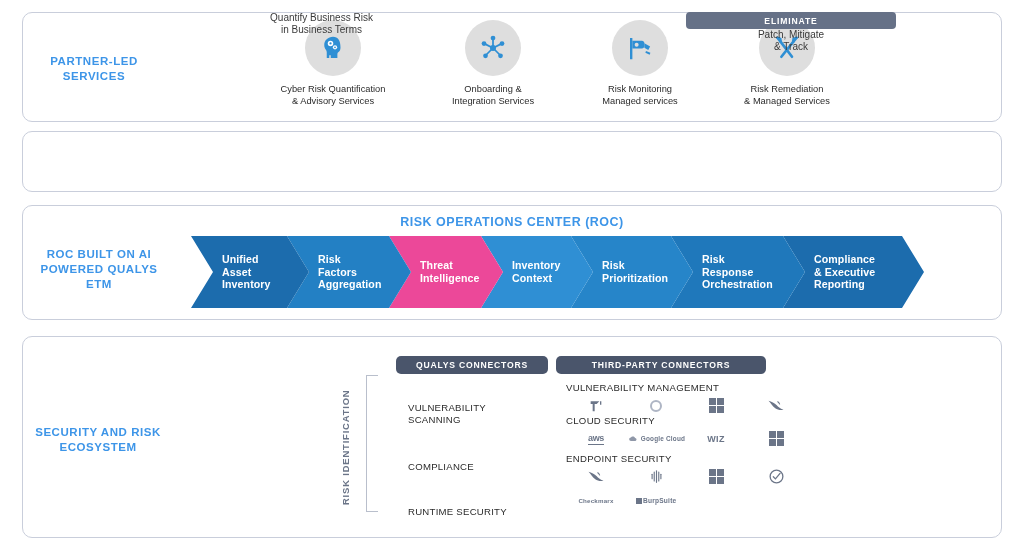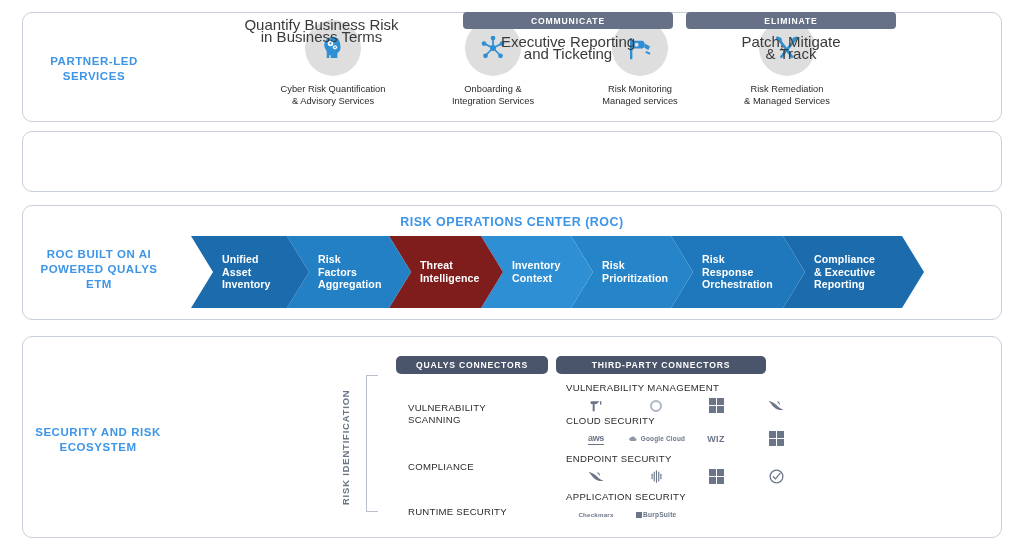--- a/index.html
+++ b/index.html
@@ -64,23 +64,22 @@
     height: 17px;
     border-radius: 4px;
     background: #667187;
     color: #ffffff;
     font-size: 8.6px;
     font-weight: bold;
     letter-spacing: 0.85px;
     display: flex; align-items: center; justify-content: center;
   }
   .phase .sub {
-    margin-top: 7px;
     text-align: center;
-    font-size: 15px;
+    font-size: 10px;
     color: #3a3a3a;
     line-height: 11.5px;
     white-space: pre-line;
   }
   #ph-0 { left: 215px; width: 213px; }
   #ph-1 { left: 463px; width: 210px; }
   #ph-2 { left: 686px; width: 210px; }
 
   
   #panel-roc { left: 22px; top: 205px; width: 980px; height: 115px; }
@@ -269,45 +268,40 @@
     </div>
     <div class="caption">Risk Remediation
 &amp; Managed Services</div>
   </div>
 
   <div class="panel" id="panel-phases"></div>
   <div class="phase" id="ph-0">
     <div class="sub">Quantify Business Risk
 in Business Terms</div>
   </div>
-  <div class="phase" id="ph-1">
-    <div class="pill">COMMUNICATE</div>
-    <div class="sub">Executive Reporting
-and Ticketing</div>
-  </div>
   <div class="phase" id="ph-2">
     <div class="pill">ELIMINATE</div>
     <div class="sub">Patch, Mitigate
 &amp; Track</div>
   </div>
 
   <div class="panel" id="panel-roc">
     <div id="roc-title">RISK OPERATIONS CENTER (ROC)</div>
     <div id="chev-wrap">
         <div class="chev first" style="left: 0px; width: 118px; background: rgb(28, 108, 173); z-index: 20;">
           <span>Unified
 Asset
 Inventory</span>
         </div>
         <div class="chev" style="left: 96px; width: 124px; background: rgb(35, 128, 196); z-index: 19;">
           <span>Risk
 Factors
 Aggregation</span>
         </div>
-        <div class="chev" style="left: 198px; width: 114px; background: #7f1d1d; z-index: 18;">
+        <div class="chev" style="left: 198px; width: 114px; background: #ec4899; z-index: 18;">
           <span>Threat
 Intelligence</span>
         </div>
         <div class="chev" style="left: 290px; width: 112px; background: rgb(47, 143, 212); z-index: 17;">
           <span>Inventory
 Context</span>
         </div>
         <div class="chev" style="left: 380px; width: 122px; background: rgb(38, 133, 201); z-index: 16;">
           <span>Risk
 Prioritization</span>
@@ -432,21 +426,20 @@
         </div>
         <div class="logo">
           <svg width="17" height="17" viewBox="0 0 24 24">
             <circle cx="12" cy="12" r="9" fill="none" stroke="#6b7588" stroke-width="1.8"></circle>
             <path d="M7.5 12.4l3 3L17 7.5" stroke="#6b7588" stroke-width="1.8" fill="none" stroke-linecap="round"></path>
           </svg>
         </div>
       </div>
   </div>
   <div class="cat" id="cat-3">
-    <div class="cat-title">APPLICATION SECURITY</div>
     <div class="logos">
         <div class="logo">
           <span class="txt-logo" style="font-size: 6.2px;">Checkmarx</span>
         </div>
         <div class="logo">
           <span style="display: inline-flex; align-items: center; gap: 1.5px;">
             <i style="width: 6px; height: 6px; background: rgb(107, 117, 136); display: block;"></i>
             <span class="txt-logo" style="font-size: 6.6px;">BurpSuite</span>
           </span>
         </div>

